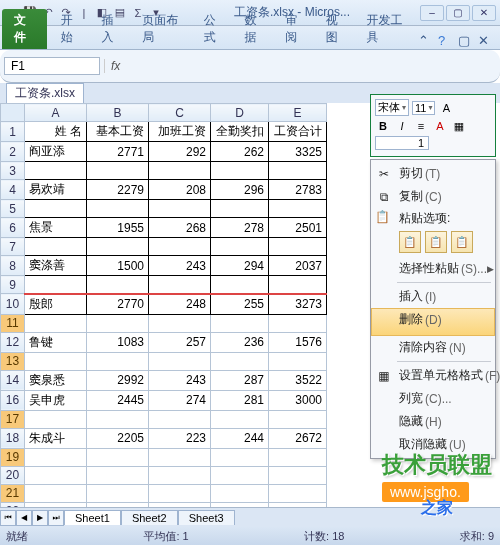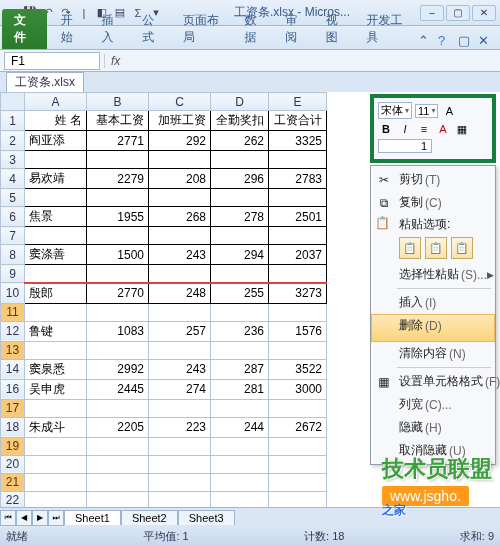--- a/index.html
+++ b/index.html
@@ -14,21 +14,21 @@
 .win-btn { width: 24px; height: 16px; background: #e0ecf8; border: 1px solid #a8c0dc; font-size: 10px; display: flex; align-items: center; justify-content: center; color: #336; border-radius: 2px; }
 
 
 .ribbon-tabs { height: 24px; background: linear-gradient(#e4eef9, #d6e5f5); display: flex; align-items: flex-end; padding-left: 2px; border-bottom: 1px solid #a0b4cc; }
 .file-tab { background: linear-gradient(#3a8b3a, #2a7a2a); color: #fff; padding: 3px 12px; font-size: 12px; border-radius: 3px 3px 0 0; margin-right: 4px; font-weight: bold; }
 .tab { padding: 3px 10px; font-size: 12px; color: #3a5a8a; cursor: pointer; }
 .ribbon-right { margin-left: auto; display: flex; gap: 4px; padding-right: 6px; align-items: center; }
 .ribbon-icon { width: 16px; height: 16px; font-size: 13px; color: #3a5a8a; }
 
 
-.formula-bar { height: 22px; display: flex; align-items: center; background: #eef4fb; border-bottom: 1px solid #a8b8cc; }
+.formula-bar { height: 33px; display: flex; align-items: center; background: #eef4fb; border-bottom: 1px solid #a8b8cc; border-radius: 11px; }
 .name-box { width: 96px; background: #fff; border: 1px solid #a8b8cc; font-size: 12px; padding: 1px 6px; margin: 0 4px; }
 .fx-label { font-style: italic; font-size: 12px; color: #555; padding: 0 6px; border-left: 1px solid #ccc; }
 
 
 .workbook-tab-row { height: 20px; display: flex; align-items: flex-end; background: #dbe6f4; padding-left: 6px; }
 .workbook-tab { background: #fff; border: 1px solid #9fb4d0; border-bottom: none; padding: 1px 8px; font-size: 12px; color: #335; }
 
 
 .sheet-area { display: flex; }
 .sheet { border-collapse: collapse; font-size: 12px; }
@@ -43,21 +43,21 @@
 .col-D { width: 58px; }
 .col-E { width: 58px; }
 .cell { padding: 1px 4px; height: 18px; background: #fff; }
 .cell.r { text-align: right; }
 .hdr-cell { background: #fff; text-align: right; font-weight: normal; border: 1px solid #000 !important; }
 .data-cell { border: 1px solid #000 !important; }
 .red-line td { border-bottom: 2px solid #d44 !important; }
 
 
 .side-panel { position: absolute; top: 94px; left: 370px; width: 126px; }
-.mini-toolbar { background: #f6f8fb; border: 4px solid #15803d; padding: 4px; font-size: 11px; }
+.mini-toolbar { background: #f6f8fb; border: 1px solid #15803d; padding: 4px; font-size: 11px; }
 .mini-row { display: flex; gap: 3px; align-items: center; margin-bottom: 2px; }
 .mini-sel { border: 1px solid #9fb4d0; background: #fff; padding: 0 2px; font-size: 11px; display: flex; align-items: center; }
 .mini-sel .dd { margin-left: 2px; color: #666; font-size: 8px; }
 .mini-btn { width: 16px; height: 16px; display: flex; align-items: center; justify-content: center; border: 1px solid transparent; font-size: 11px; }
 .bold { font-weight: bold; }
 .italic { font-style: italic; }
 
 .context-menu { background: #f6f8fb; border: 1px solid #979ba6; margin-top: 2px; padding: 2px 0; box-shadow: 2px 2px 4px rgba(0,0,0,0.2); font-size: 12px; }
 .menu-item { display: flex; align-items: center; padding: 3px 8px 3px 28px; position: relative; color: #222; white-space: nowrap; }
 .menu-item.hl { background: linear-gradient(#fde8b8, #fbd57a); border: 1px solid #e6b85a; padding: 2px 7px 7px 27px; }
@@ -76,21 +76,21 @@
 .sheet-tab { padding: 1px 10px; border: 1px solid #9fb4d0; background: #eef4fb; border-bottom: none; }
 .sheet-tab.active { background: #fff; }
 
 
 .status-bar { position: absolute; bottom: 0; left: 0; right: 0; height: 18px; background: linear-gradient(#dae6f4, #c8d8ec); display: flex; align-items: center; font-size: 11px; color: #335; padding: 0 6px; gap: 14px; justify-content: space-between; }
 
 
 .watermark { position: absolute; right: 8px; bottom: 26px; pointer-events: none; }
 .wm-top { color: #3aa03a; font-size: 22px; font-weight: bold; text-shadow: 1px 1px 0 #fff, 2px 2px 3px rgba(0,0,0,0.25); }
 .wm-url { background: #ff9a1a; color: #fff; font-size: 14px; padding: 2px 8px; margin-top: 2px; display: inline-block; border-radius: 2px; }
-.wm-sub { color: #2a6eea; font-size: 12px; font-weight: bold; margin-top: -4px; text-align: left; text-shadow: 1px 1px 0 #fff; }
+.wm-sub { color: #2a6eea; font-size: 16px; font-weight: bold; margin-top: -4px; text-align: center; text-shadow: 1px 1px 0 #fff; }
 </style>
 </head>
 <body>
 
 <div class="titlebar">
   <div class="qat">
     <span class="qat-item">▦</span>
     <span class="qat-item">💾</span>
     <span class="qat-item">↶</span>
     <span class="qat-item">↷</span>
@@ -105,22 +105,22 @@
     <div class="win-btn">–</div>
     <div class="win-btn">▢</div>
     <div class="win-btn">✕</div>
   </div>
 </div>
 
 <div class="ribbon-tabs">
   <div class="file-tab">文件</div>
   <div class="tab">开始</div>
   <div class="tab">插入</div>
+  <div class="tab">页面布局</div>
   <div class="tab">公式</div>
-  <div class="tab">页面布局</div>
   <div class="tab">数据</div>
   <div class="tab">审阅</div>
   <div class="tab">视图</div>
   <div class="tab">开发工具</div>
   <div class="ribbon-right">
     <span class="ribbon-icon">⌃</span>
     <span class="ribbon-icon" style="color:#3a7ad6">?</span>
     <span class="ribbon-icon">▢</span>
     <span class="ribbon-icon">✕</span>
   </div>

